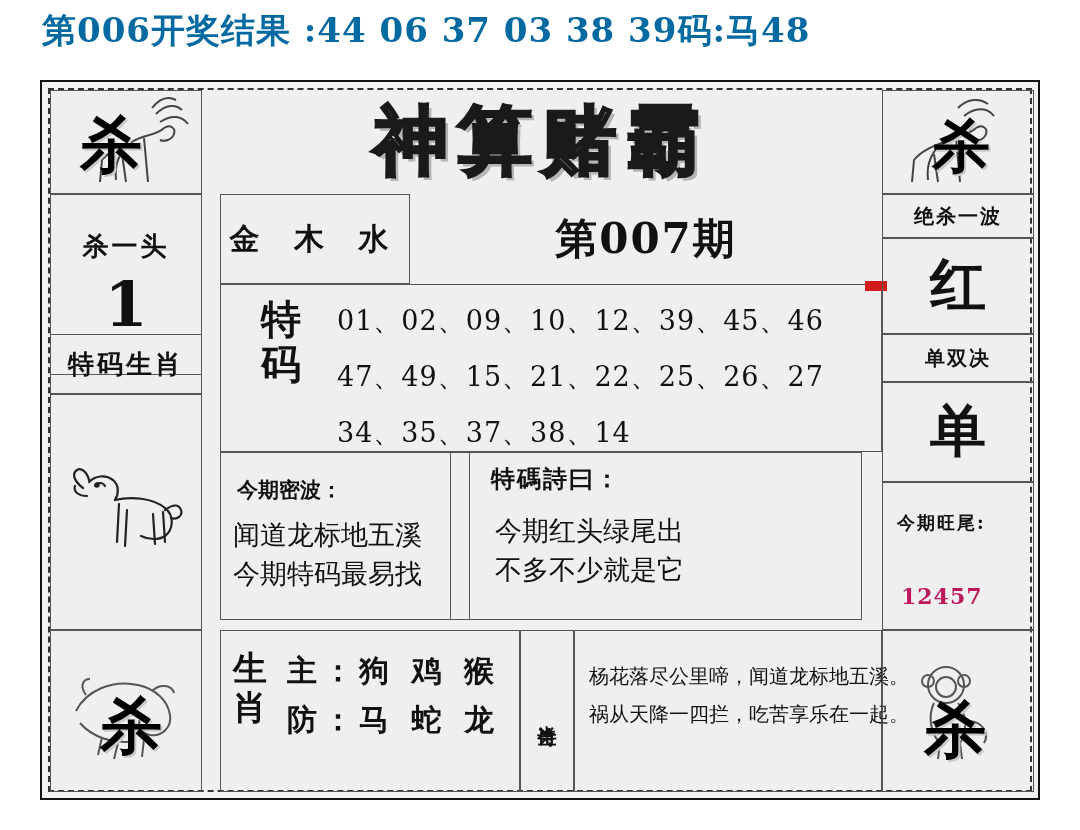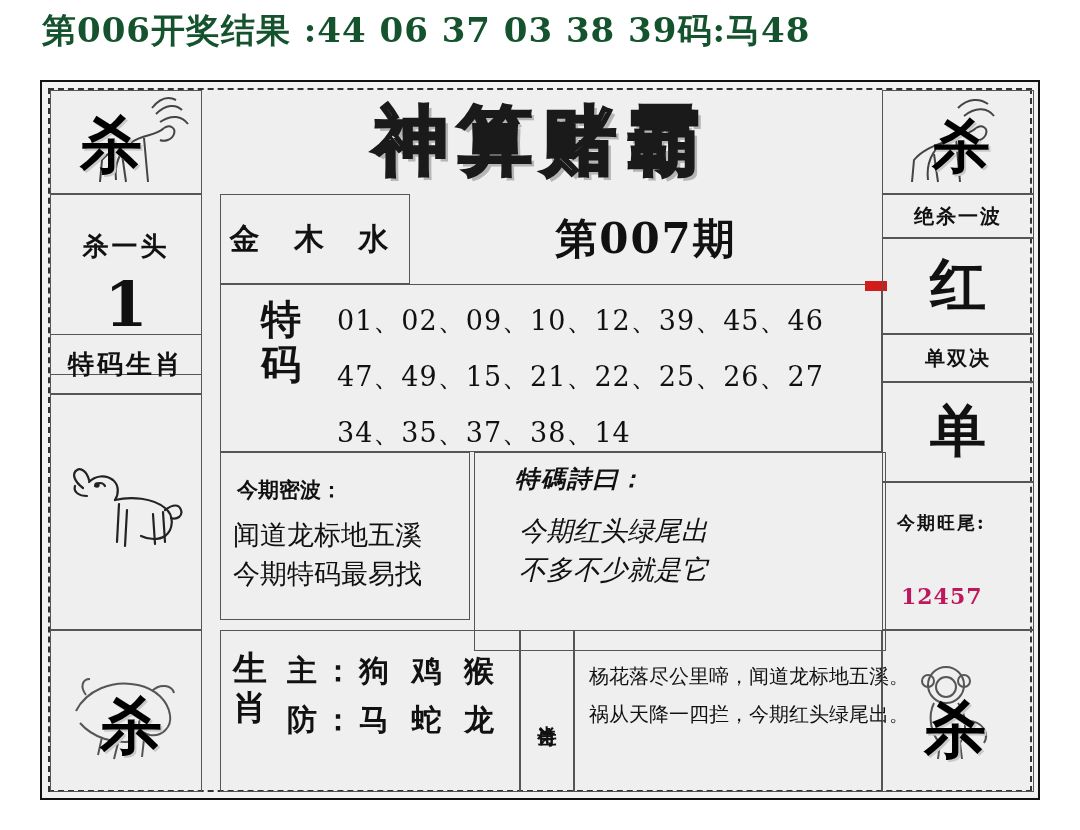--- a/index.html
+++ b/index.html
@@ -14,21 +14,21 @@
     height:62px;
     display:flex;align-items:center;
     padding-left:42px;
     box-sizing:border-box;
   }
   .header-text{
     font-family:"DejaVu Serif","Liberation Serif",serif;
     font-weight:bold;
     font-size:34px;
     letter-spacing:1px;
-    color:#14532d;
+    color:#0369a1;
     white-space:nowrap;
   }
   .poster{
     position:absolute;
     left:40px;top:80px;
     width:1000px;height:720px;
     border:2px solid #111;
     background:#f2f2f2;
     box-sizing:border-box;
   }
@@ -232,21 +232,21 @@
     </div>
 
     <div class="cell bd" style="left:170px;top:362px;width:250px;height:168px;">
       <div class="sect-label" style="position:absolute;left:16px;top:23px;">今期密波：</div>
       <div style="position:absolute;left:12px;top:62px;">
         <div class="body-line">闻道龙标地五溪</div>
         <div class="body-line">今期特码最易找</div>
       </div>
     </div>
 
-    <div class="cell bd" style="left:424px;top:362px;width:412px;height:199px;font-style:italic;">
+    <div class="cell bd" style="left:400px;top:362px;width:412px;height:168px;">
       <div class="sect-label-lg" style="position:absolute;left:40px;top:10px;">特碼詩曰：</div>
       <div style="position:absolute;left:44px;top:58px;">
         <div class="body-line">今期红头绿尾出</div>
         <div class="body-line">不多不少就是它</div>
       </div>
     </div>
 
     <div class="cell bd" style="left:170px;top:540px;width:300px;height:162px;">
       <div class="zodiac-big" style="position:absolute;left:12px;top:18px;">
         <div>生</div>
@@ -262,21 +262,21 @@
       </div>
     </div>
 
     <div class="cell bd ctr" style="left:470px;top:540px;width:54px;height:162px;">
       <div class="vert-label">生肖诗</div>
     </div>
 
     <div class="cell bd" style="left:524px;top:540px;width:308px;height:162px;">
       <div style="position:absolute;left:14px;top:26px;">
         <div class="poem-line">杨花落尽公里啼，闻道龙标地五溪。</div>
-        <div class="poem-line">祸从天降一四拦，今期红头绿尾出。</div>
+        <div class="poem-line">祸从天降一四拦，吃苦享乐在一起。</div>
       </div>
     </div>
 
     <div class="cell bd ctr" style="left:832px;top:0px;width:152px;height:104px;">
       <svg width="140" height="96" viewBox="0 0 140 96">
         <g stroke="#444" stroke-width="2" fill="none">
           <path d="M70 14 C80 4 92 4 100 10"></path>
           <path d="M76 22 C88 12 100 14 106 22"></path>
           <path d="M40 86 C38 70 44 56 56 48 C68 40 80 42 88 34"></path>
           <path d="M88 34 C94 30 100 34 98 40 C96 46 88 48 84 46"></path>

